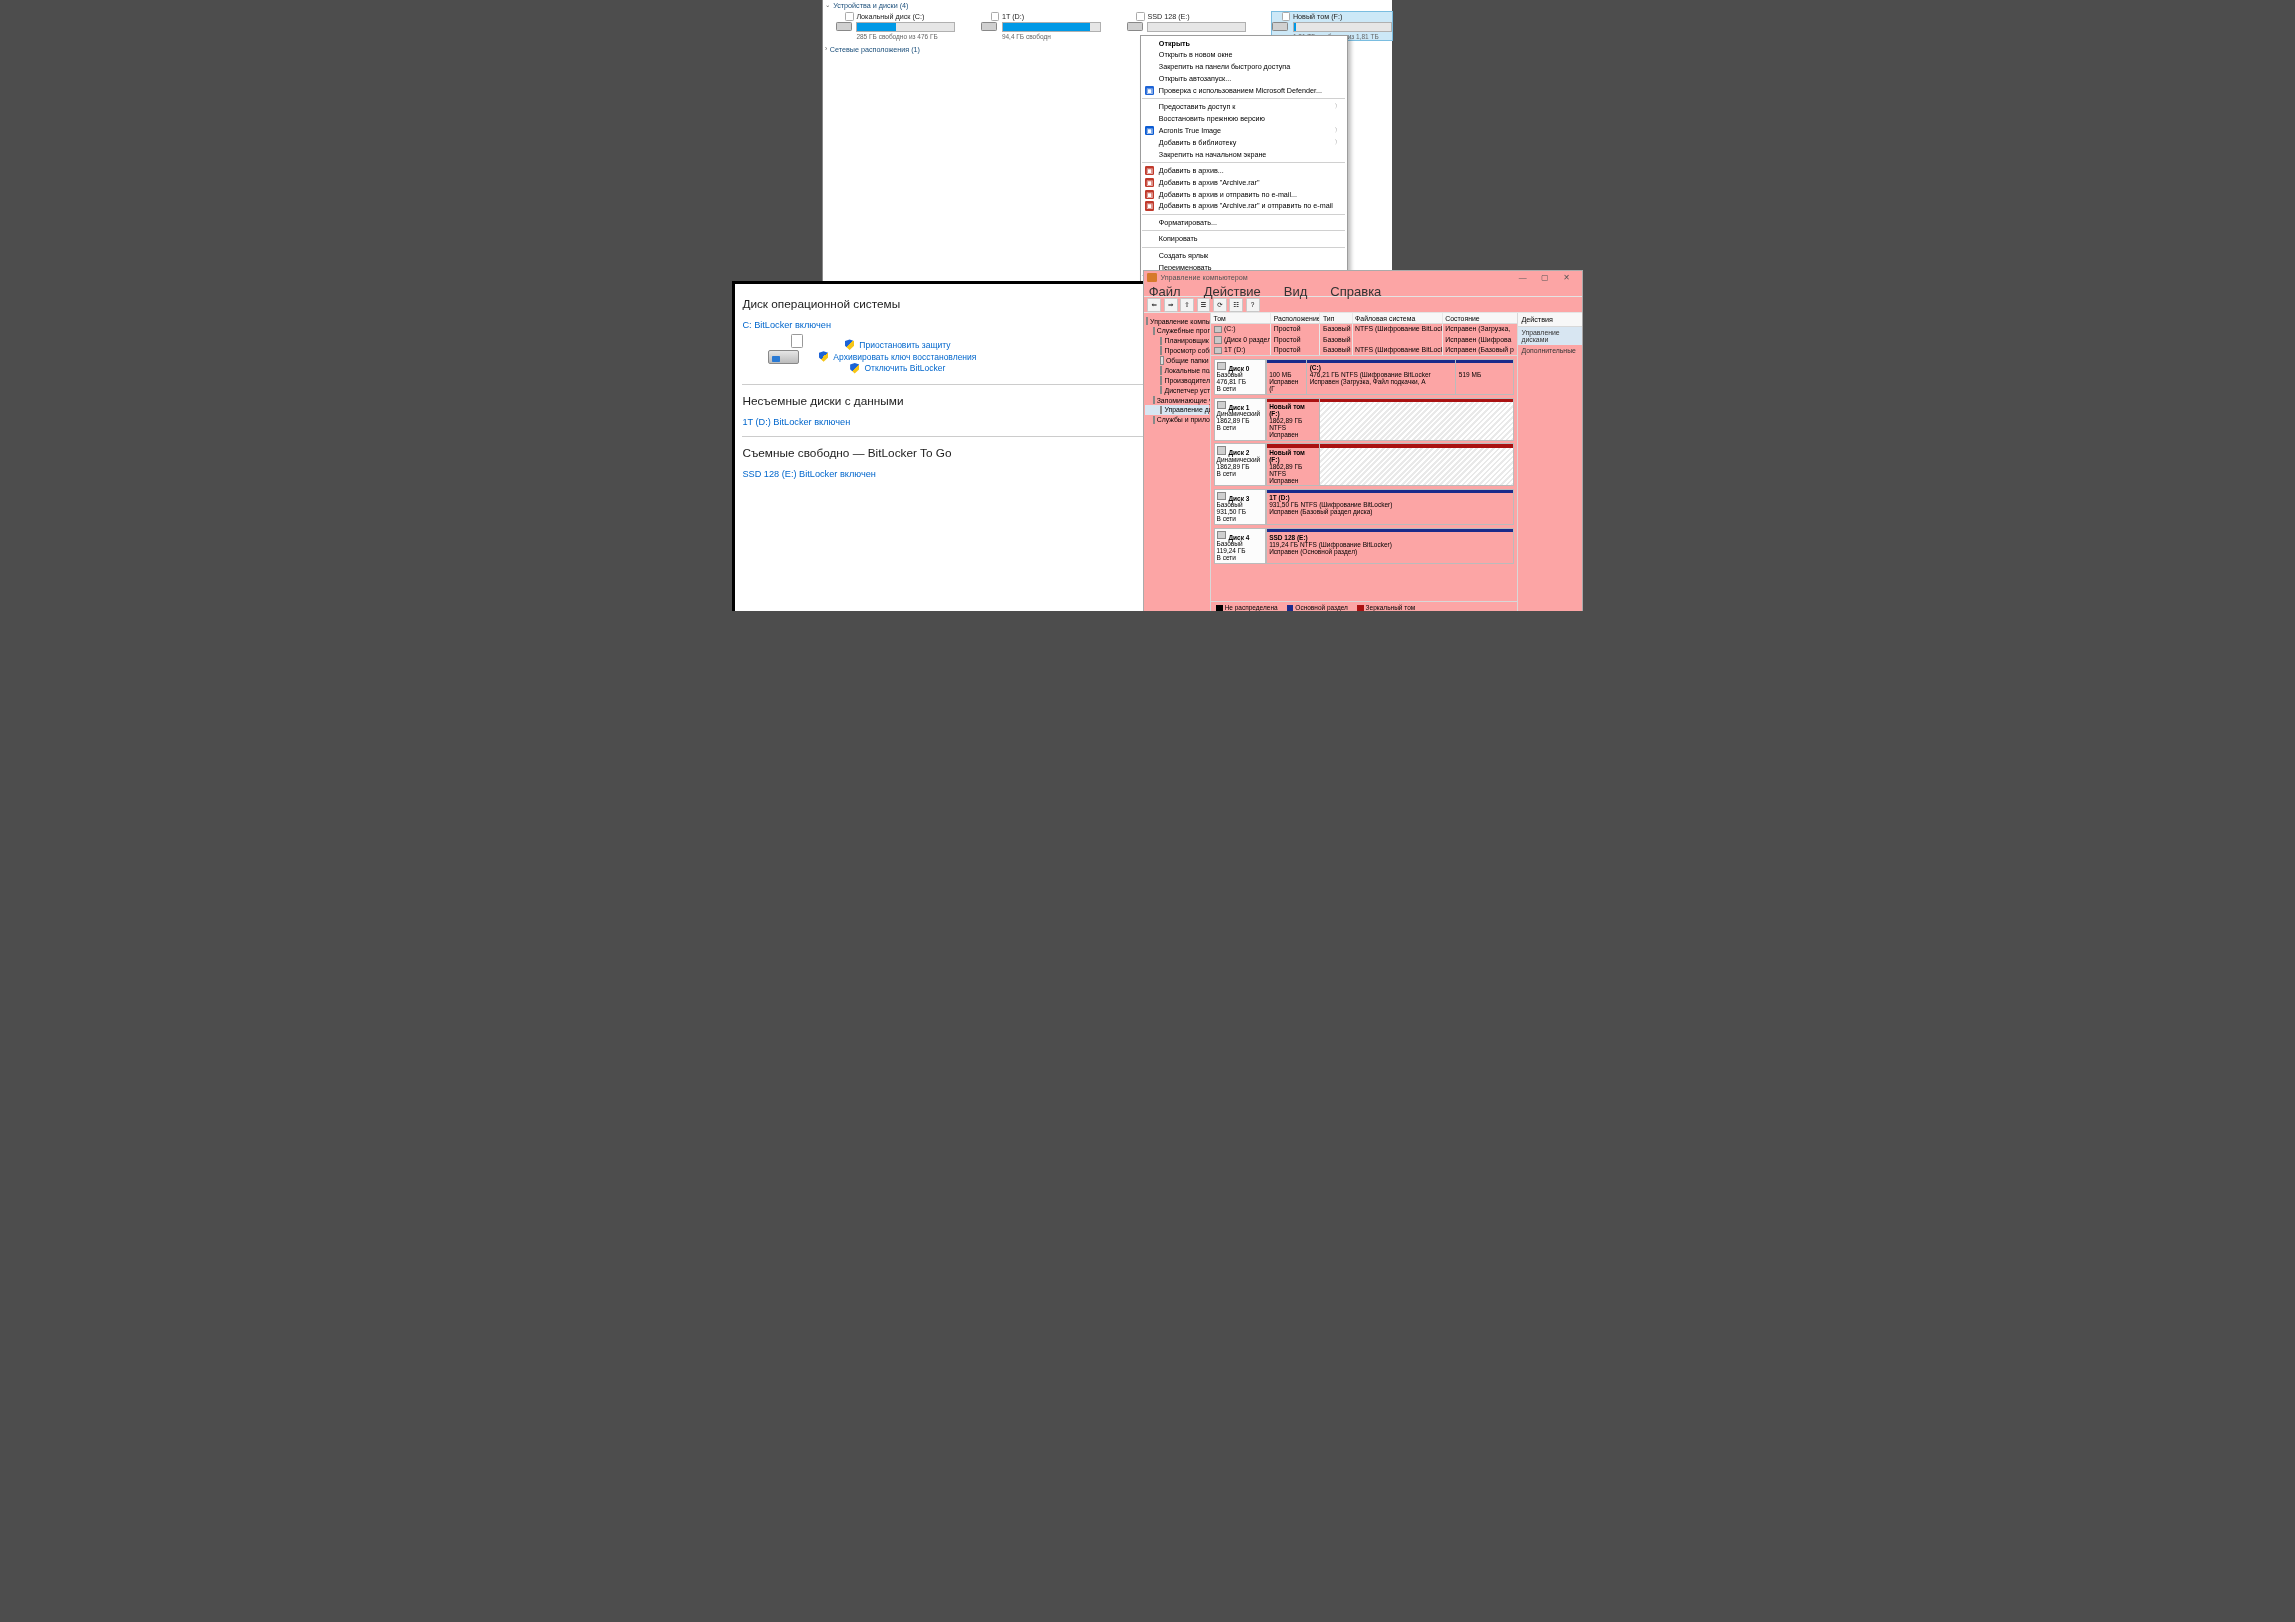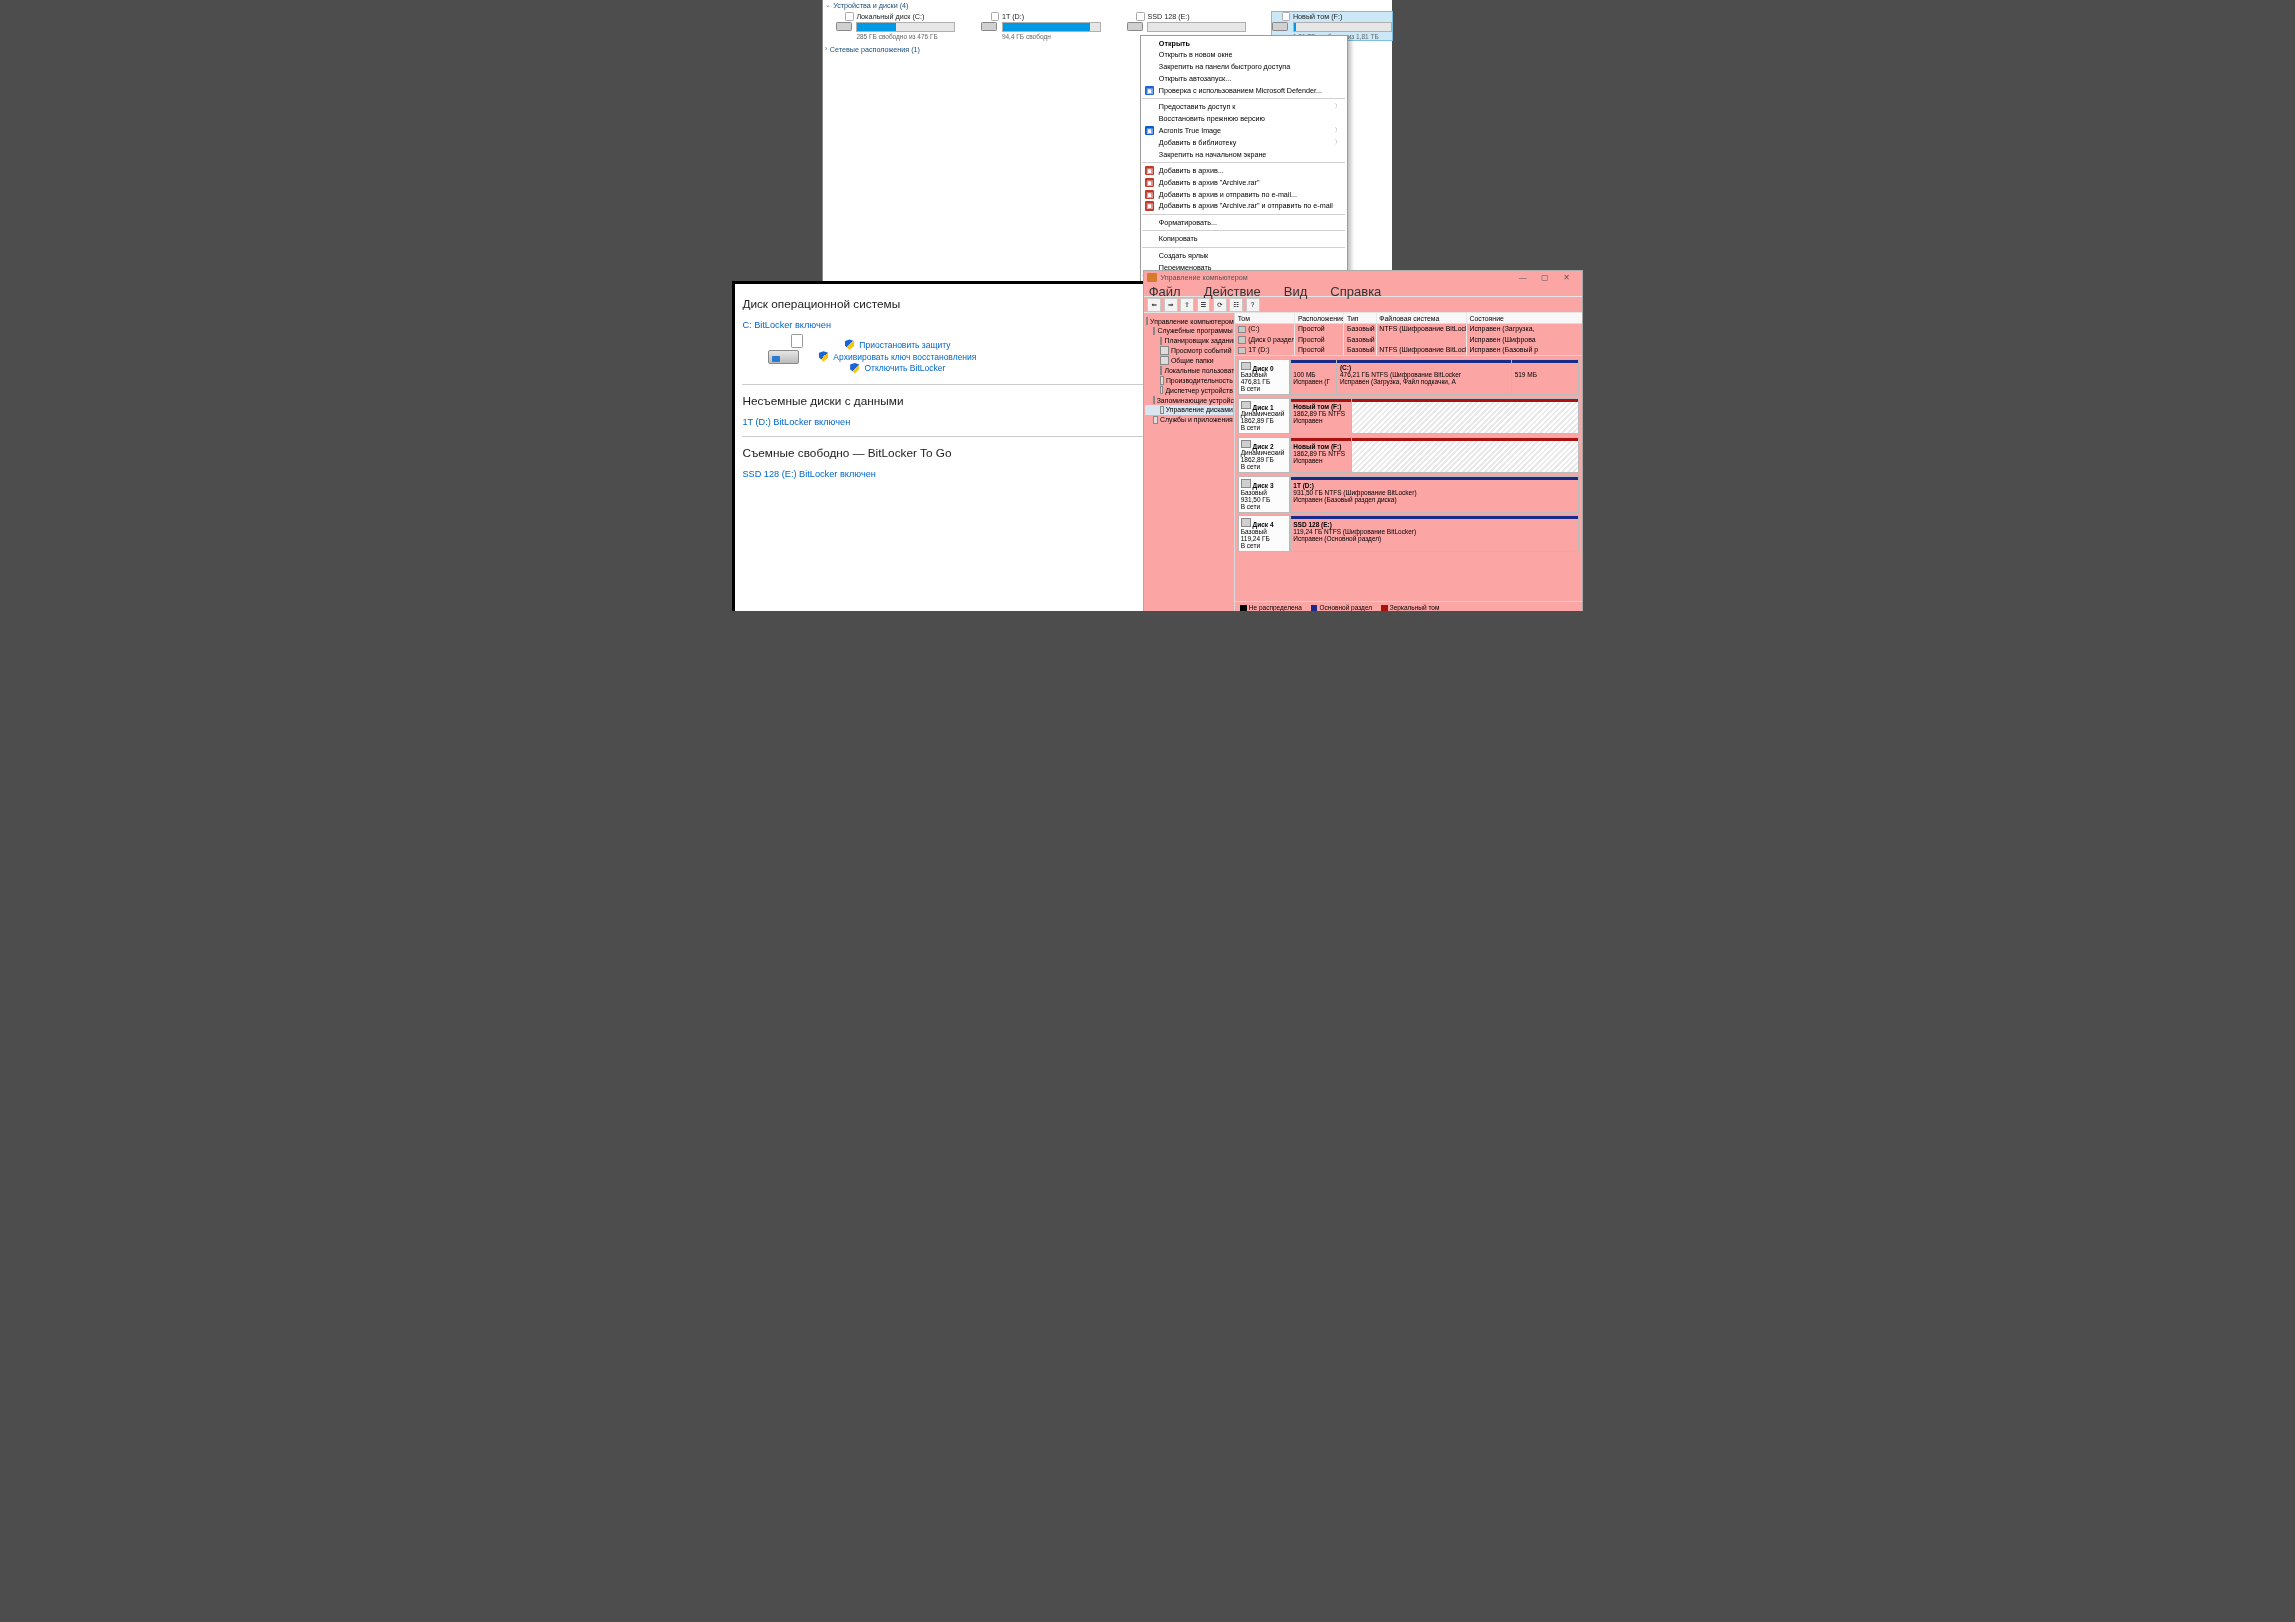--- a/index.html
+++ b/index.html
@@ -480,18 +480,25 @@
     </div>
                 </div>
               </div>
             </div>
         <div class="legend" id="legend">
               <span><span class="sw" style="background:#000"></span>Не распределена</span>
               <span><span class="sw" style="background:#1a2a8a"></span>Основной раздел</span>
               <span><span class="sw" style="background:#a11"></span>Зеркальный том</span>
             </div>
       </div>
+      <div class="dm-right">
+        <div class="hdr">Действия</div>
+        <div id="actions-items">
+              <div class="item" style="background: rgb(216, 230, 242);">Управление дисками</div>
+              <div class="item">Дополнительные</div>
+            </div>
+      </div>
     </div>
   </div>
 </div>
 
 </div>
 
 
 </body></html>

